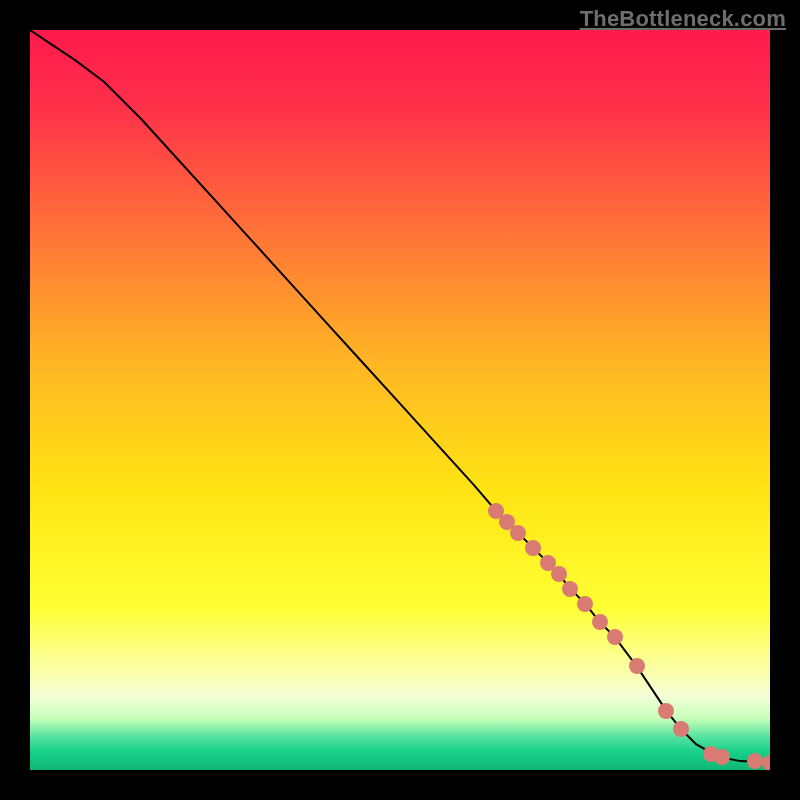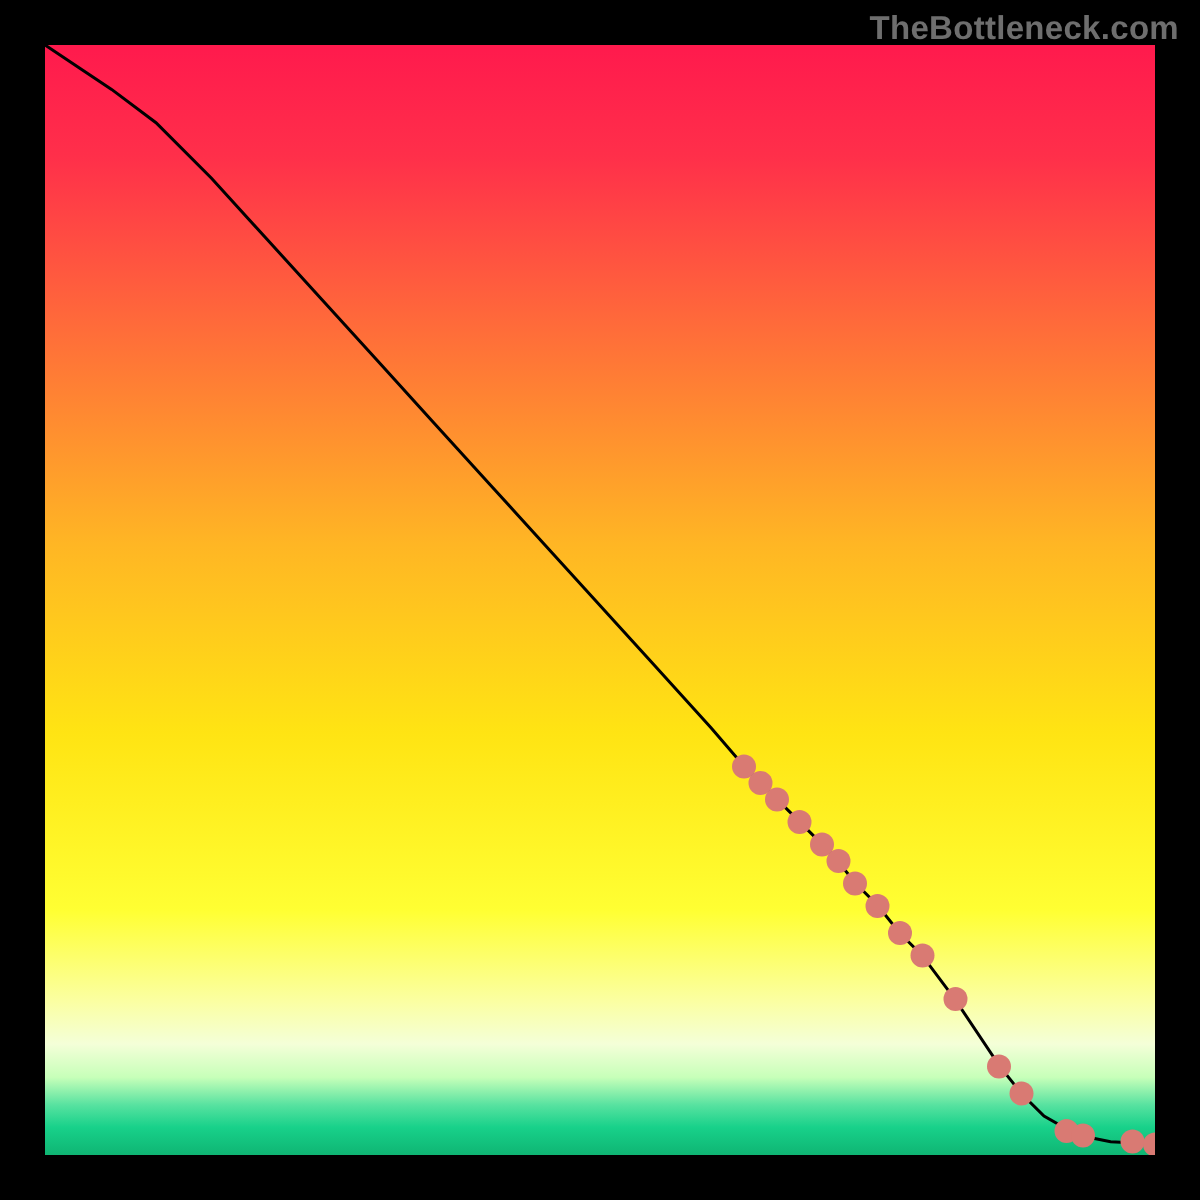--- a/index.html
+++ b/index.html
@@ -51,20 +51,21 @@
   }
   .watermark {
     position: absolute;
     top: 6px;
     right: 14px;
     font-family: Arial, Helvetica, sans-serif;
     font-size: 22px;
     font-weight: 600;
     color: #6e6e6e;
     letter-spacing: 0.2px;
+    text-decoration: underline;
   }
 </style>
 </head>
 <body>
 <div class="frame">
 
   <div class="watermark">TheBottleneck.com</div>
 
   <div class="plot">
     <svg class="gradient" viewBox="0 0 100 100" preserveAspectRatio="none">

